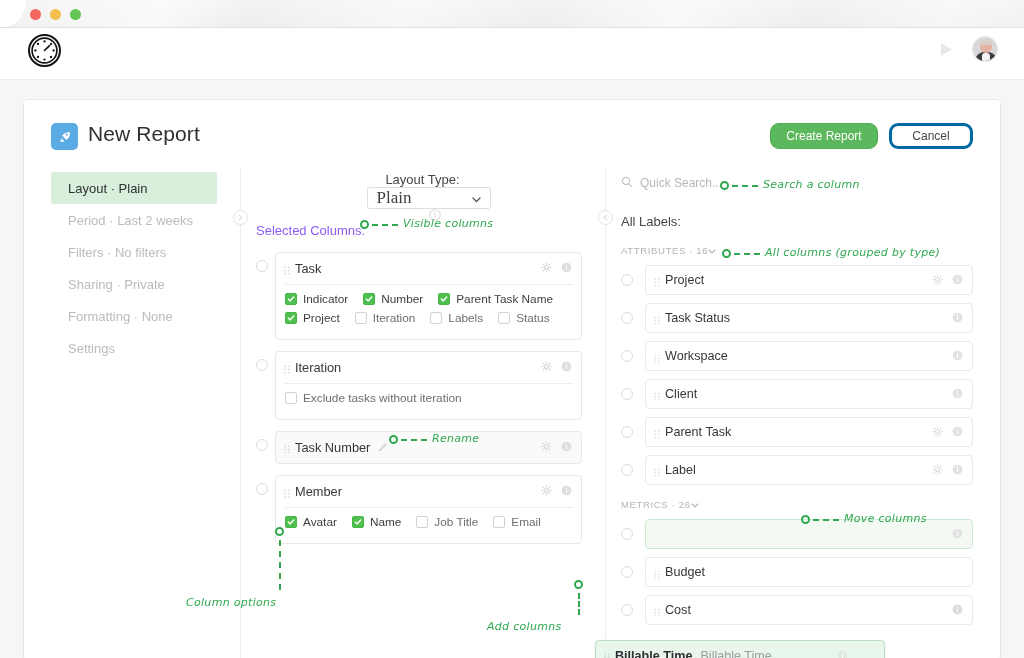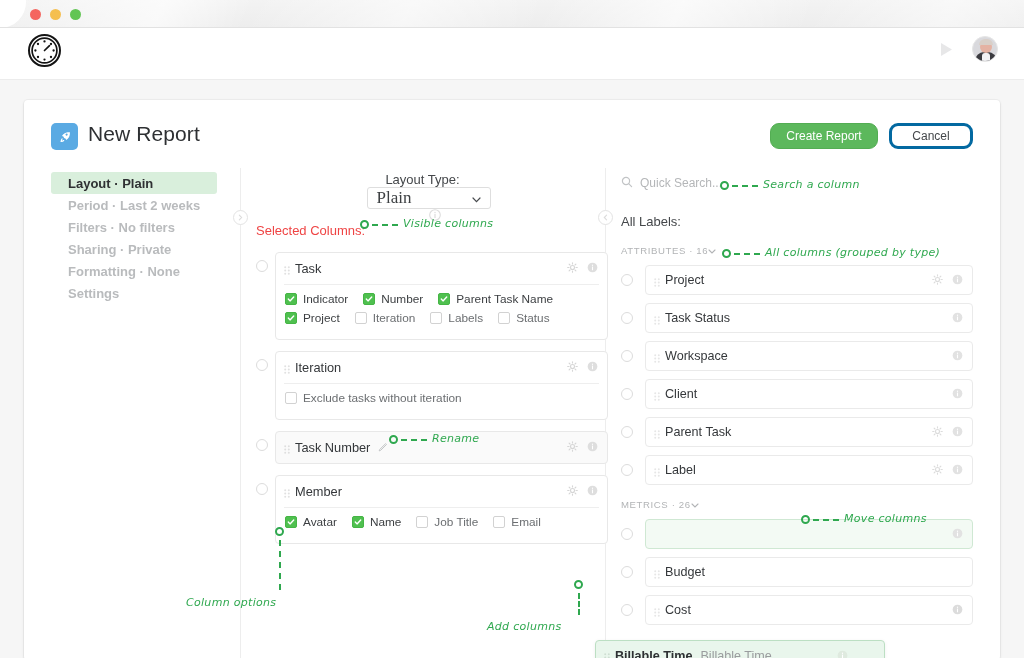--- a/index.html
+++ b/index.html
@@ -103,43 +103,43 @@
     position: absolute; width: 15px; height: 15px; border-radius: 50%;
     background: #fff; border: 1px solid #e3e3e3;
     display: flex; align-items: center; justify-content: center;
     cursor: pointer;
   }
   .collapse-btn svg { display: block; }
 
   
   .nav { position: absolute; left: 27px; top: 72px; width: 166px; }
   .nav-item {
-    height: 22px; display: flex; align-items: center;
+    height: 32px; display: flex; align-items: center;
     padding: 0 0 0 17px; border-radius: 3px; margin-bottom: 0;
-    font-size: 13px; color: #b9bbbd; cursor: pointer; white-space: nowrap; font-weight: bold;
+    font-size: 13px; color: #b9bbbd; cursor: pointer; white-space: nowrap;
   }
   .nav-item.active { background: #d9efdc; color: #2f3133; }
 
   
   .mid { position: absolute; left: 232px; top: 72px; width: 345px; }
   .layout-row { display: flex; align-items: center; height: 30px; margin-bottom: 18px; flex-direction: column; }
   .layout-label { font-size: 13px; color: #44474a; margin-right: 12px; }
   .select-box {
     width: 124px; height: 29px; border: 1px solid #dedede; border-radius: 3px;
     background: #fff; display: flex; align-items: center; justify-content: space-between;
     padding: 0 9px; font-size: 17px; color: #3d4043; cursor: pointer; font-family: Liberation Serif, serif;
   }
   .info-icon, .gear-icon {
     display: inline-flex; align-items: center; justify-content: center; cursor: pointer;
   }
-  .sel-cols-label { font-size: 13px; color: #ef4444; }
+  .sel-cols-label { font-size: 13px; color: #8b5cf6; }
 
   .col-card {
     position: relative; border: 1px solid #e8e8e8; border-radius: 4px;
-    background: #fff; margin-left: 19px; width: 333px;
+    background: #fff; margin-left: 19px; width: 307px;
   }
   .col-card.shaded { background: #fafafa; }
   .card-title-row {
     height: 31px; display: flex; align-items: center; padding: 0 9px 0 8px;
     position: relative;
   }
   .card-title { font-size: 12.8px; color: #34373a; margin-left: 5px; }
   .grip { width: 6px; height: 11px; opacity: .55; flex: none; }
   .card-icons { position: absolute; right: 9px; top: 9px; display: flex; gap: 9px; align-items: center; }
   .card-div { height: 1px; background: #eeeeee; margin: 0 8px; }

